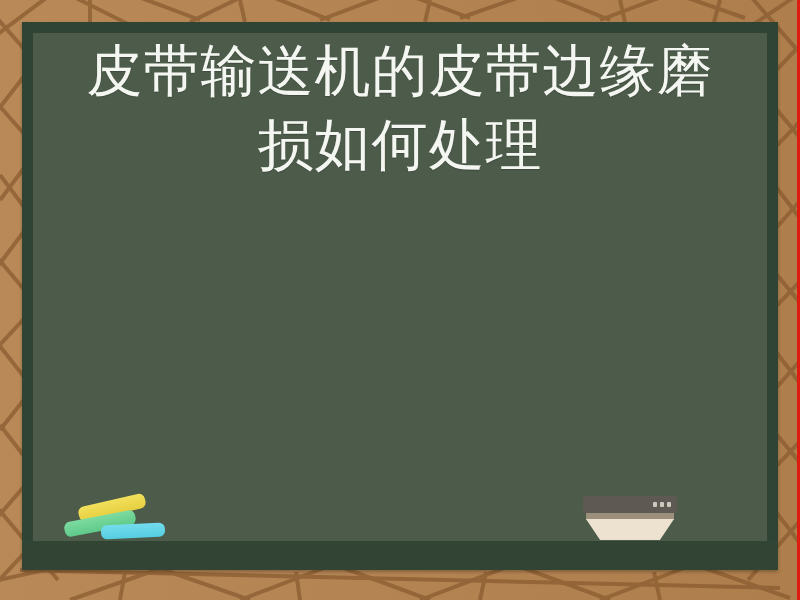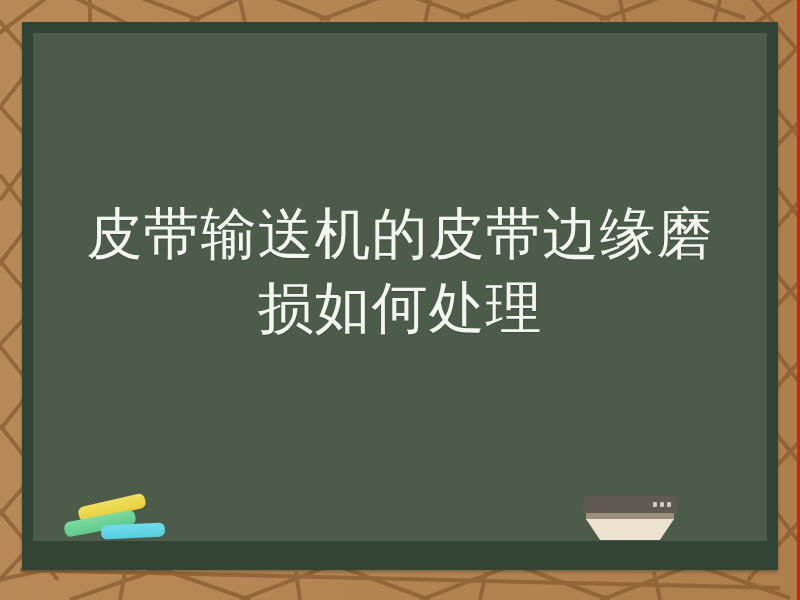--- a/index.html
+++ b/index.html
@@ -55,25 +55,25 @@
     top: 519px;
     width: 756px;
     height: 29px;
     background: #324534;
   }
 
   
   .board-text {
     position: absolute;
     left: 33px;
-    top: 28px;
+    top: 34px;
     width: 734px;
     height: 486px;
     display: flex;
-    align-items: center;
+    align-items: flex-start;
     justify-content: center;
     text-align: center;
     box-sizing: border-box;
     padding: 0 36px;
   }
   .board-text-line {
     color: #f4f6f1;
     font-family: "DejaVu Serif", "Liberation Serif", serif;
     font-size: 56px;
     line-height: 1.32;

